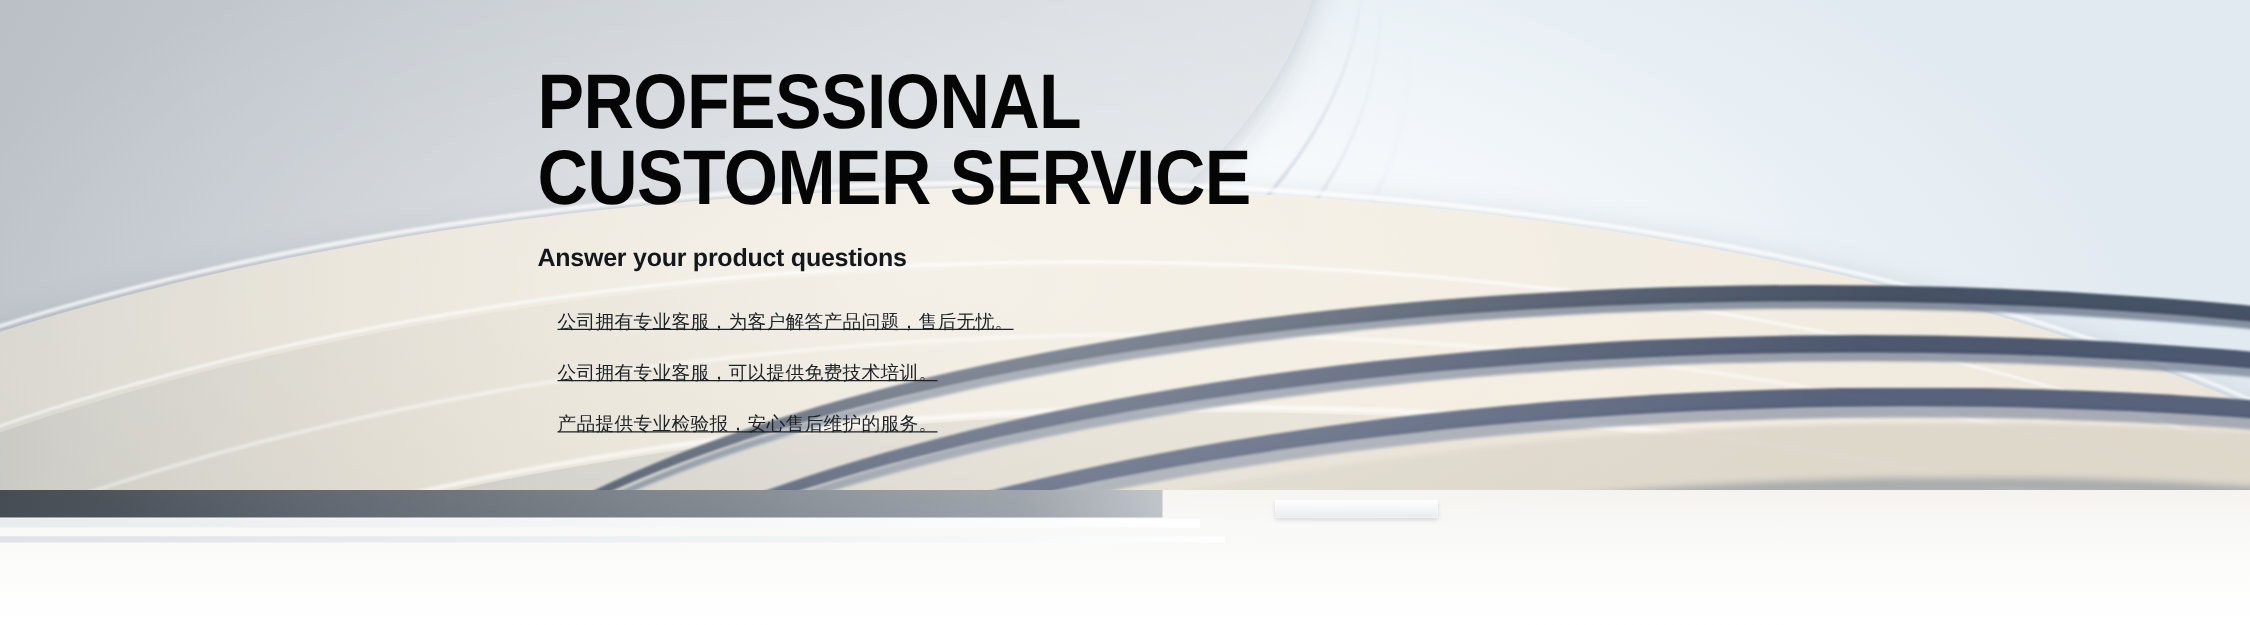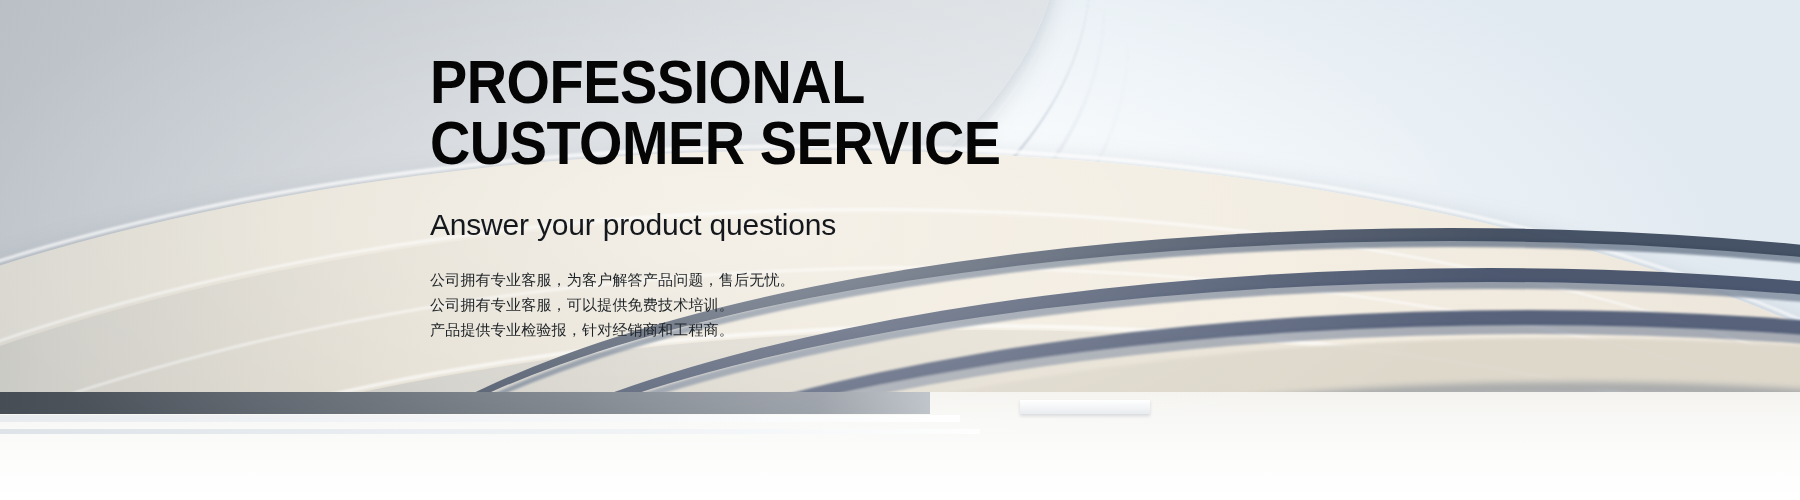--- a/index.html
+++ b/index.html
@@ -266,39 +266,39 @@
     font-size: 62px;
     line-height: 0.98;
     letter-spacing: -0.5px;
     transform: scaleX(0.90);
     transform-origin: left center;
     white-space: nowrap;
   }
   .headline .l2 { display: block; }
 
   .subhead {
-    margin: 34px 0 0 0;
+    margin: 22px 0 0 0;
     color: #14181c;
     font-family: "Liberation Sans", "DejaVu Sans", sans-serif;
-    font-weight: 400;
-    font-size: 30px;
+    font-weight: 700;
+    font-size: 20px;
     letter-spacing: -0.2px;
   }
 
   .body-copy {
     margin: 26px 0 0 0;
     padding: 0;
     list-style: none;
     color: #1d2226;
     font-family: "DejaVu Sans", "Liberation Sans", sans-serif;
     font-size: 15px;
     line-height: 25px;
     letter-spacing: 0.2px;
   }
-  .body-copy li { margin: 0; }
+  .body-copy li { margin: 16px; text-decoration: underline; }
 </style>
 </head>
 <body>
 
 <div class="banner">
 
   <div class="sky"></div>
 
   <div class="overhang"></div>
   <div class="overhang-edge"></div>
@@ -352,17 +352,17 @@
     <h1 class="headline">
       <span class="l1">PROFESSIONAL</span>
       <span class="l2">CUSTOMER SERVICE</span>
     </h1>
 
     <p class="subhead">Answer your product questions</p>
 
     <ul class="body-copy">
       <li>公司拥有专业客服，为客户解答产品问题，售后无忧。</li>
       <li>公司拥有专业客服，可以提供免费技术培训。</li>
-      <li>产品提供专业检验报，针对经销商和工程商。</li>
+      <li>产品提供专业检验报，安心售后维护的服务。</li>
     </ul>
 
   </div>
 </div>
 
 </body></html>

